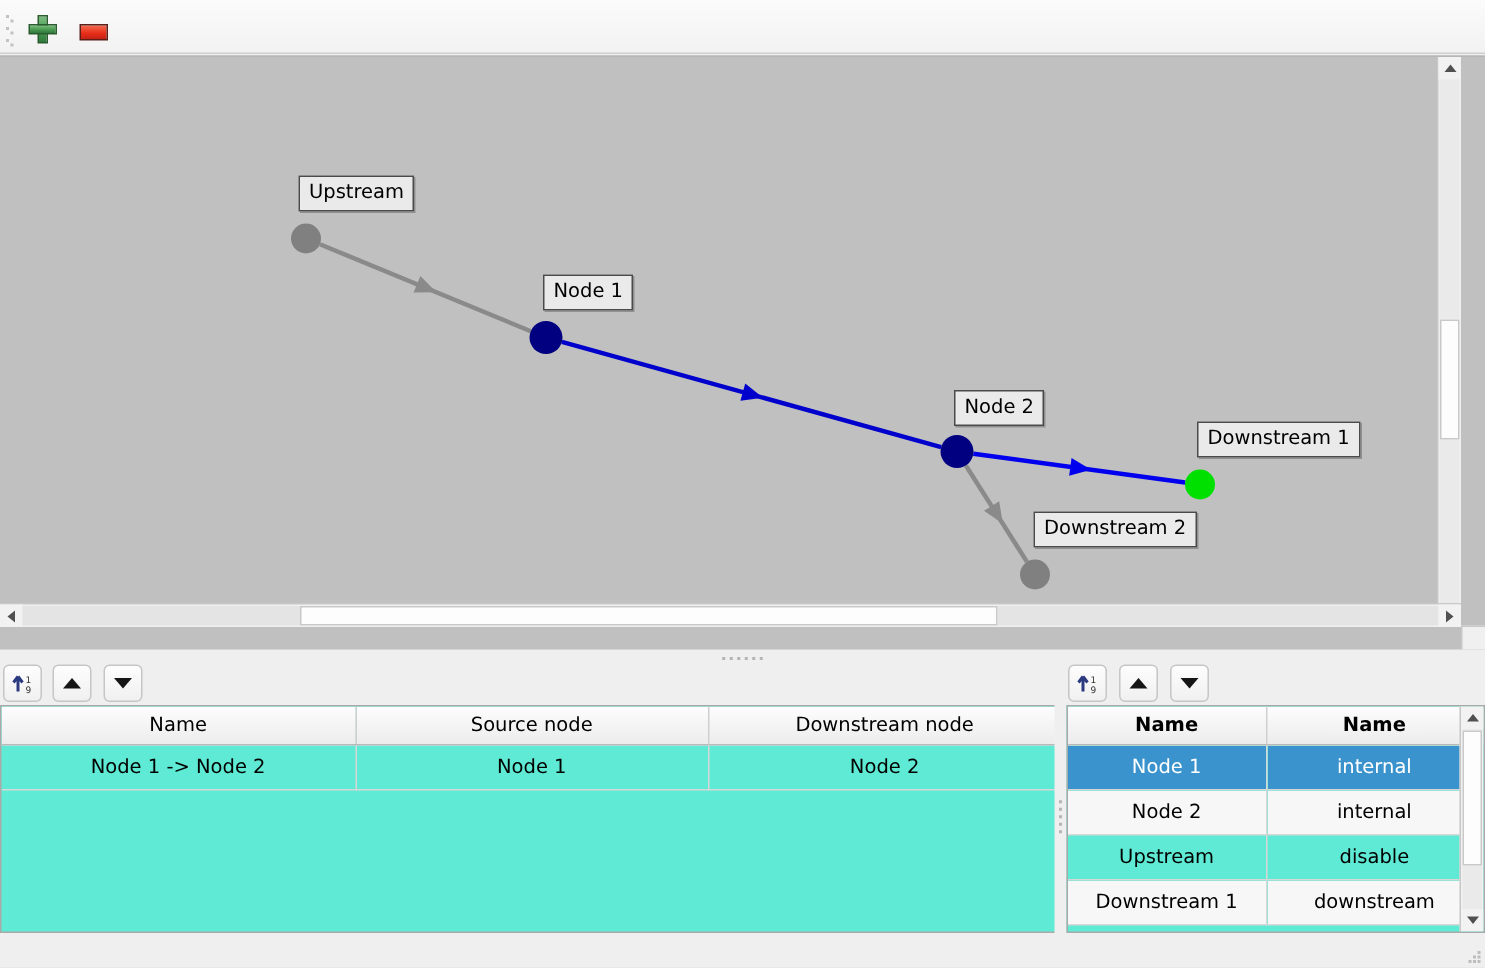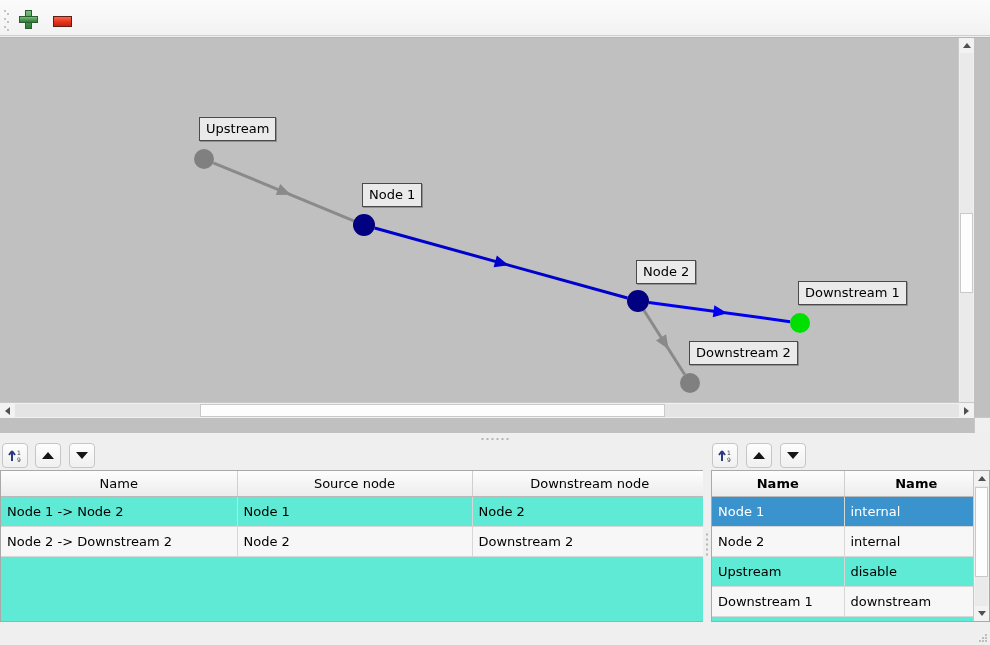--- a/index.html
+++ b/index.html
@@ -213,21 +213,21 @@
     font-size: 13px;
     text-align: center;
     padding: 0;
   }
   table.grid th.bold { font-weight: bold; }
   table.grid td {
     height: 29px;
     border-right: 1px solid #d7d7d7;
     border-bottom: 1px solid #d7d7d7;
     padding: 0 6px;
-    text-align: left;
+    text-align: center;
     white-space: nowrap;
     overflow: hidden;
     text-overflow: ellipsis;
   }
   tr.sel td { background: #3b93cd; color: #ffffff; }
   tr.alt td { background: #f7f7f7; }
   .vsplitter {
     position: absolute;
     top: 470px;
     width: 8px; height: 152px;
@@ -389,25 +389,20 @@
             <th>Source node</th>
             <th>Downstream node</th>
           </tr>
         </thead>
       <tbody id="edges-body">
           <tr class="">
             <td>Node 1 -&gt; Node 2</td>
             <td>Node 1</td>
             <td>Node 2</td>
           </tr>
-          <tr class="alt">
-            <td>Node 2 -&gt; Downstream 2</td>
-            <td>Node 2</td>
-            <td>Downstream 2</td>
-          </tr>
         </tbody>
     </table>
   </div>
 
   <div class="vsplitter" style="left:703px">
     <div class="dots">
       <i></i>
         <i></i>
         <i></i>
         <i></i>

